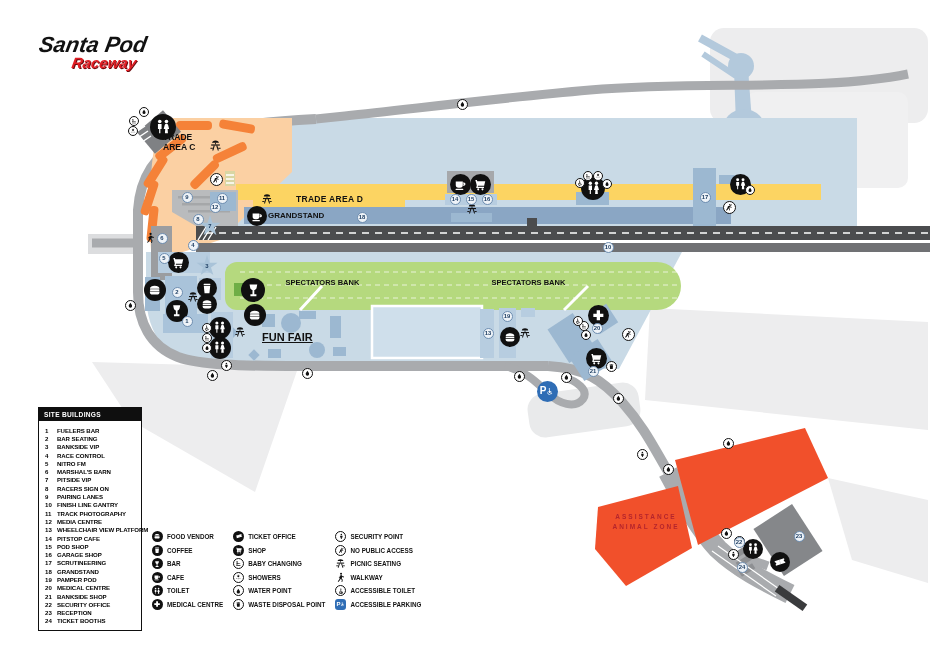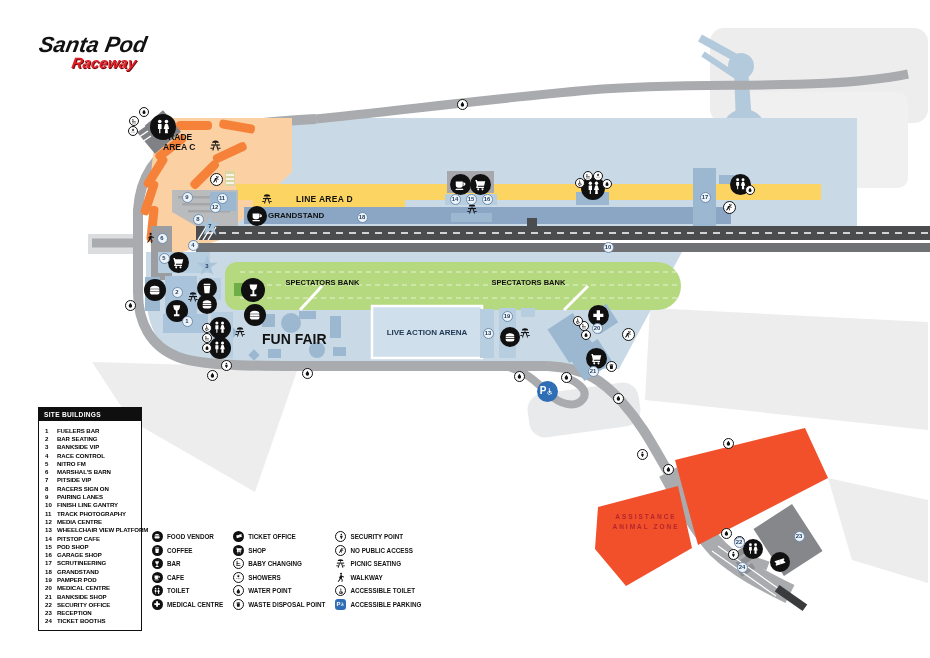--- a/index.html
+++ b/index.html
@@ -255,26 +255,25 @@
   <rect x="774" y="594" width="34" height="8" fill="#3a3b3d" transform="rotate(35 791 598)"></rect>
 </svg>
 
 <div id="logo">
   <div class="l1">Santa Pod</div>
   <div class="l2">Raceway</div>
 </div>
 
 <div class="lbl" style="left:163px;top:133px;font-size:8.5px;line-height:1.15;">TRADE
 AREA C</div>
-<div class="lbl" style="left:296px;top:194px;font-size:8.5px;letter-spacing:.3px;">LINE AREA D</div>
+<div class="lbl" style="left:296px;top:194px;font-size:8.5px;letter-spacing:.3px;">TRADE AREA D</div>
 <div class="lbl" style="left:268px;top:211px;font-size:8px;">GRANDSTAND</div>
 <div class="lbl" style="left:270px;top:278px;width:105px;text-align:center;font-size:7.5px;">SPECTATORS BANK</div>
 <div class="lbl" style="left:476px;top:278px;width:105px;text-align:center;font-size:7.5px;">SPECTATORS BANK</div>
-<div class="lbl" style="left:262px;top:331px;font-size:14px;">FUN FAIR</div>
-<div class="lbl" style="left:372px;top:306px;width:110px;height:52px;display:flex;align-items:center;justify-content:center;font-size:8px;color:#223a55;">LIVE ACTION ARENA</div>
+<div class="lbl" style="left:262px;top:331px;font-size:11px;text-decoration:underline;">FUN FAIR</div>
 <div class="lbl" style="left:610px;top:512px;width:72px;text-align:center;font-size:6.5px;letter-spacing:2px;line-height:1.6;color:#b5252c;">ASSISTANCE ANIMAL ZONE</div>
 
 <div id="markers">
       <div class="mk mk-black" style="left: 150px; top: 114px; width: 26px; height: 26px;">
         <svg viewBox="0 0 24 24" aria-hidden="true">
           <use href="#i-toilet"></use>
         </svg>
       </div>
       <div class="mk mk-black" style="left: 209px; top: 317px; width: 22px; height: 22px;">
         <svg viewBox="0 0 24 24" aria-hidden="true">

